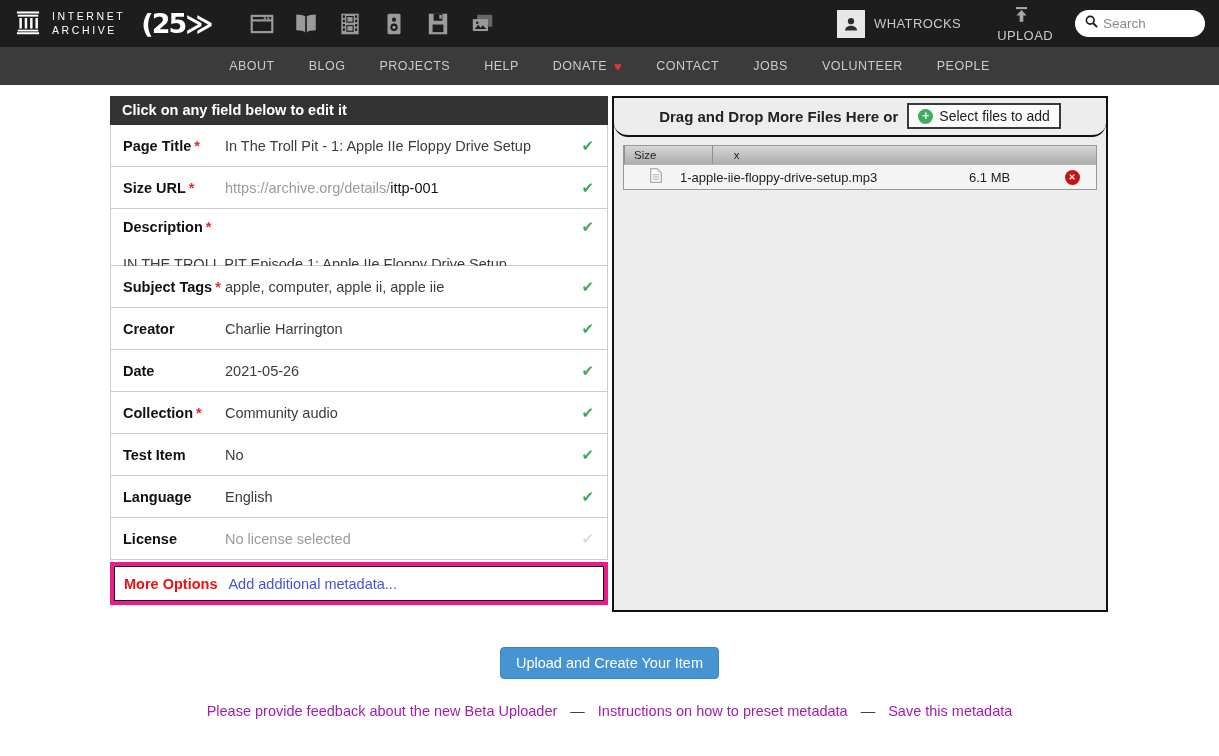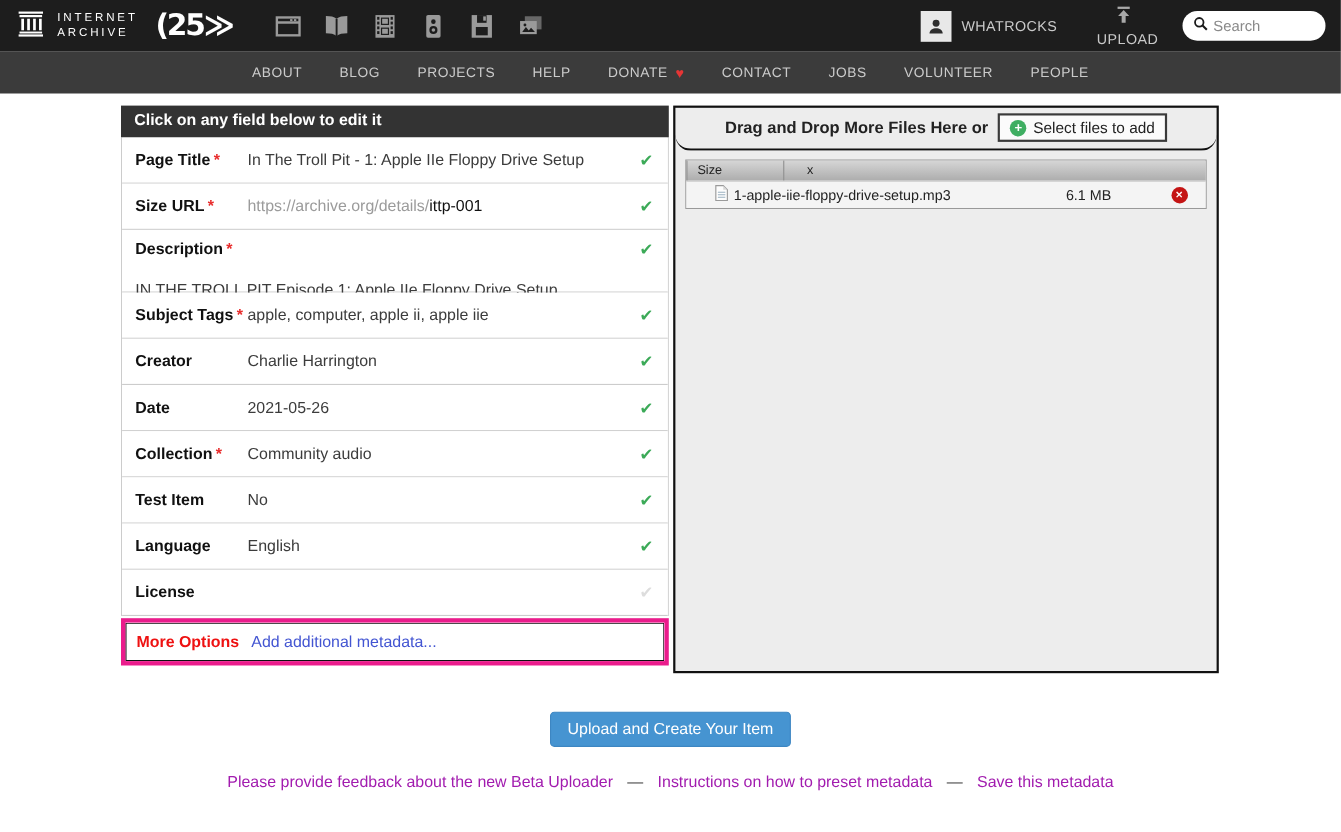--- a/index.html
+++ b/index.html
@@ -56,21 +56,21 @@
   .select-btn { display:flex; align-items:center; gap:6px; background:#fbfbfb; border:2px solid #3a3a3a; padding:3px 9px; font-size:14px; color:#222; cursor:pointer; font-family:inherit; }
   .plus-circle { width:15px; height:15px; border-radius:50%; background:#3fae62; color:#fff; display:flex; align-items:center; justify-content:center; font-size:12px; font-weight:700; line-height:1; }
 
   .file-table { margin:8px 9px; border:1px solid #999; }
   .ft-header { display:flex; background:linear-gradient(#d6d6d6,#adadad); font-size:11.5px; color:#222; }
   .ft-header > div { padding:3px 0 3px 9px; }
   .ft-name { flex:1; }
   .ft-size { width:88px; border-left:1px solid #8f8f8f; }
   .ft-x { width:48px; border-left:1px solid #8f8f8f; text-align:center; padding-left:0 !important; }
   .ft-row { display:flex; align-items:center; background:#f4f4f4; height:25px; font-size:13px; color:#222; border-top:1px solid #b5b5b5; }
-  .ft-row .cell-name { flex:1; display:flex; align-items:center; gap:5px; padding-left:26px;text-align:center; }
+  .ft-row .cell-name { flex:1; display:flex; align-items:center; gap:18px; padding-left:26px;text-align:center; }
   .ft-row .cell-size { width:88px; padding-left:9px; }
   .ft-row .cell-x { width:48px; display:flex; justify-content:center; }
   .remove-btn { width:15px; height:15px; border-radius:50%; background:#c41414; color:#fff; font-size:8.5px; font-weight:700; display:flex; align-items:center; justify-content:center; cursor:pointer; line-height:1; }
 
   
   .submit-wrap { text-align:center; margin-top:35px; }
   .submit-btn { background:#4694d1; border:1px solid #3d86c2; color:#fff; font-size:14.5px; padding:7px 15px; border-radius:4px; cursor:pointer; font-family:inherit; }
   .footer-links { text-align:center; margin-top:24px; font-size:14.5px; }
   .flink { color:#a21caf; cursor:pointer; }
   .sep { color:#444; margin:0 13px; }
@@ -266,20 +266,21 @@
           <div class="meta-value"><span>No</span></div>
           <span class="check check-green">✔</span>
         </div>
         <div class="meta-row">
           <div class="meta-label"><span>Language</span></div>
           <div class="meta-value"><span>English</span></div>
           <span class="check check-green">✔</span>
         </div>
         <div class="meta-row">
           <div class="meta-label"><span>License</span></div>
+          <div class="meta-value"><span class="muted">No license selected</span></div>
           <span class="check check-muted">✔</span>
         </div>
       </div>
     <div class="more-options">
       <span class="mo-label">More Options</span>
       <a class="mo-link">Add additional metadata...</a>
     </div>
   </div>
 
   <div class="drop-panel">

